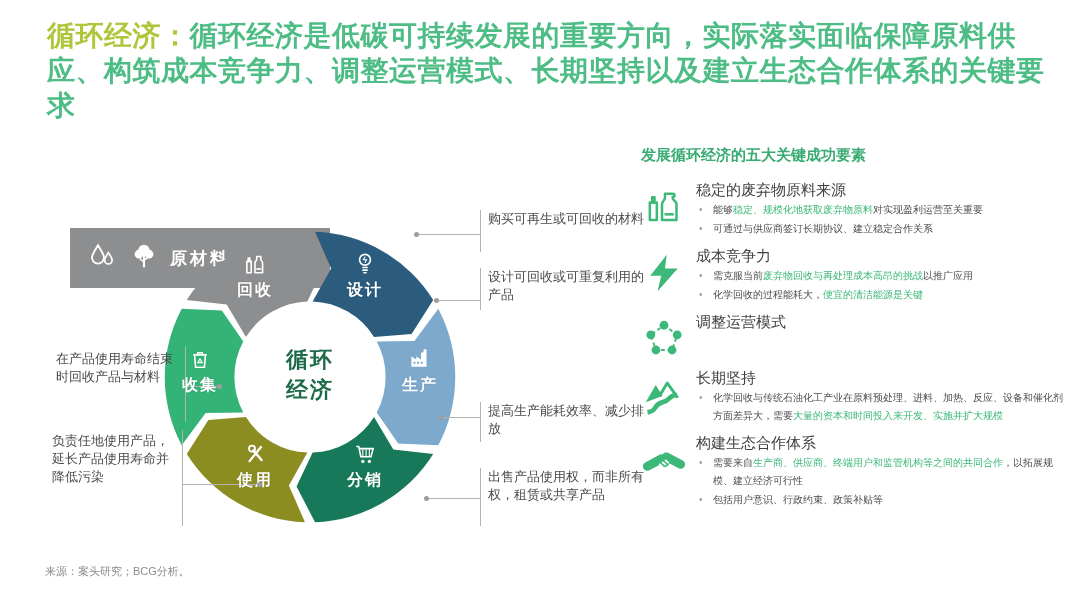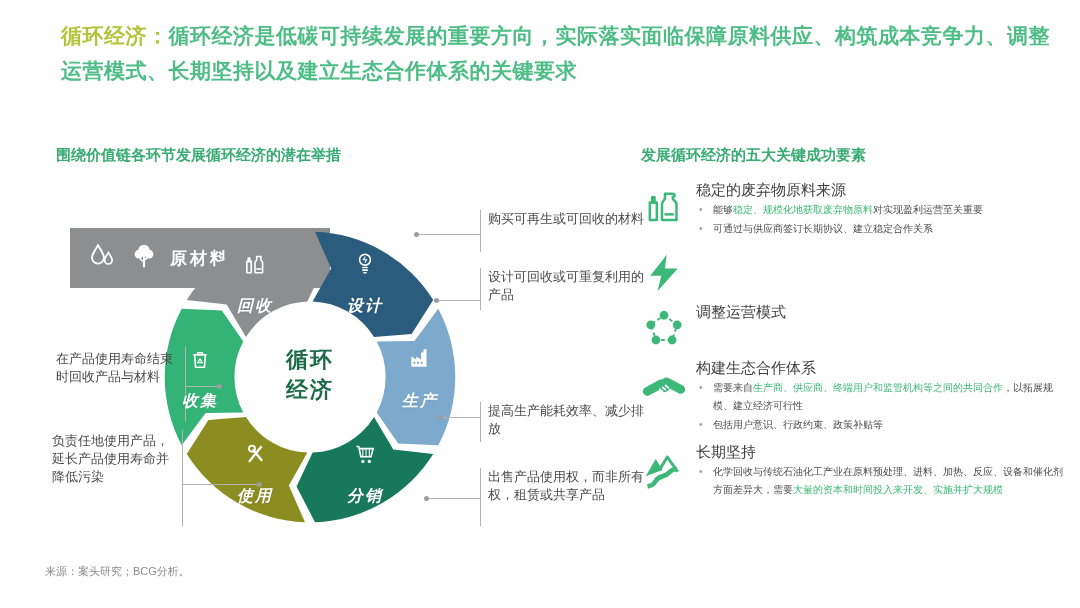--- a/index.html
+++ b/index.html
@@ -1,30 +1,30 @@
 <!DOCTYPE html>
 <html><head>
 <meta charset="utf-8">
 <style>
   html,body{margin:0;padding:0;}
   body{width:1080px;height:608px;background:#ffffff;font-family:"Liberation Sans","DejaVu Sans",sans-serif;position:relative;overflow:hidden;}
   .slide{position:absolute;inset:0;}
-  .title{position:absolute;left:61px;top:18px;width:998px;font-size:21px;font-weight:bold;line-height:35px;letter-spacing:.5px;}
+  .title{position:absolute;left:47px;top:18px;width:998px;font-size:28px;font-weight:bold;line-height:35px;letter-spacing:.5px;}
   .title-prefix{color:#b0c53a;}
   .title-rest{color:#4dbd85;}
   .subhead{position:absolute;top:146px;font-size:15px;font-weight:bold;color:#38ab72;}
   .subhead.left{left:56px;}
   .subhead.right{left:641px;}
 
   
   .diagram{position:absolute;left:40px;top:180px;width:600px;height:400px;}
   .banner{position:absolute;left:30px;top:48px;width:260px;height:60px;background:#8d8e90;display:flex;align-items:center;gap:10px;padding-left:16px;box-sizing:border-box;z-index:1;}
   .banner-label{color:#fff;font-size:17px;font-weight:bold;letter-spacing:3px;}
   .ring{position:absolute;left:115px;top:42px;z-index:2;}
-  .seg-overlay{position:absolute;width:84px;z-index:3;display:flex;flex-direction:column;align-items:center;gap:16px;font-style:italic;}
+  .seg-overlay{position:absolute;width:84px;z-index:3;display:flex;flex-direction:column;align-items:center;gap:0;}
   .seg-label{color:#fff;font-size:16px;font-weight:bold;letter-spacing:2px;text-shadow:0 0 2px rgba(0,0,0,.15);}
   .center-label{position:absolute;left:210px;top:165px;width:120px;z-index:3;text-align:center;font-size:22px;font-weight:bold;color:#1e6b4a;line-height:30px;letter-spacing:2px;}
   .ann{position:absolute;font-size:13px;line-height:18px;color:#4a4a4a;z-index:3;}
   .vline,.hline{position:absolute;background:#b3b3b3;z-index:2;}
   .vline{width:1px;}
   .hline{height:1px;}
   .dot{position:absolute;width:5px;height:5px;border-radius:50%;background:#9d9d9d;z-index:3;}
 
   
   .factors{position:absolute;left:641px;top:180px;width:424px;}
@@ -39,21 +39,20 @@
 
   .source{position:absolute;left:45px;top:564px;font-size:11px;color:#8b8b8b;}
 </style>
 </head>
 <body>
 
 <div class="slide">
 
   <div class="title"><span class="title-prefix">循环经济：</span><span class="title-rest">循环经济是低碳可持续发展的重要方向，实际落实面临保障原料供应、构筑成本竞争力、调整运营模式、长期坚持以及建立生态合作体系的关键要求</span></div>
 
-  <div class="subhead left">围绕价值链各环节发展循环经济的潜在举措</div>
   <div class="subhead right">发展循环经济的五大关键成功要素</div>
 
   <div class="diagram">
 
     <div class="banner">
       <span>
         <svg width="32" height="32" viewBox="0 0 24 24">
           <path d="M9,4 C6.2,8.4 4.5,10.8 4.5,13.2 a4.5,4.5 0 0 0 9,0 C13.5,10.8 11.8,8.4 9,4 Z" fill="none" stroke="#fff" stroke-width="1.4"></path>
           <path d="M16.8,9.5 c-1.8,2.8 -2.8,4.2 -2.8,5.7 a2.8,2.8 0 0 0 5.6,0 c0,-1.5 -1,-2.9 -2.8,-5.7 Z" fill="none" stroke="#fff" stroke-width="1.3"></path>
         </svg>
@@ -214,20 +213,27 @@
           </ul>
       </div>
     </div>
 
     <div class="factor">
       <div class="f-icon">
         <svg width="44" height="44" viewBox="0 0 24 24">
           <polygon points="13.5,2 4.5,13.5 10.5,13.5 8.5,22 19.5,9.5 12.5,9.5" fill="#3cb878"></polygon>
         </svg>
       </div>
+      <div class="f-body">
+        <div class="f-title">成本竞争力</div>
+        <ul class="f-bullets">
+            <li><span>需克服当前</span><span class="hl">废弃物回收与再处理成本高昂的挑战</span><span>以推广应用</span></li>
+            <li><span>化学回收的过程能耗大，</span><span class="hl">便宜的清洁能源是关键</span></li>
+          </ul>
+      </div>
     </div>
 
     <div class="factor">
       <div class="f-icon">
         <svg width="44" height="44" viewBox="0 0 24 24">
           <g stroke="#3cb878" stroke-width="1" fill="none" stroke-dasharray="2,1.6">
             <path d="M12,4.5 L19.2,9.7 L16.4,18 L7.6,18 L4.8,9.7 Z"></path>
           </g>
           <g fill="#3cb878">
             <circle cx="12" cy="4.5" r="2.4"></circle>
@@ -238,51 +244,51 @@
           </g>
         </svg>
       </div>
       <div class="f-body">
         <div class="f-title">调整运营模式</div>
       </div>
     </div>
 
     <div class="factor">
       <div class="f-icon">
+        <svg width="44" height="44" viewBox="0 0 24 24">
+          <path d="M2,16 L7.5,6.5 L11.2,12.5 Z" fill="#3cb878"></path>
+          <path d="M9.5,12.5 L13.8,5.5 L19.5,13.5" fill="none" stroke="#3cb878" stroke-width="1.6" stroke-linejoin="round"></path>
+          <path d="M3,21.5 C9,20.5 5.5,17.5 11,16 C16.5,14.5 13.5,12.8 19,11.8" fill="none" stroke="#3cb878" stroke-width="2.6"></path>
+        </svg>
+      </div>
+      <div class="f-body">
+        <div class="f-title">长期坚持</div>
+        <ul class="f-bullets">
+            <li><span>化学回收与传统石油化工产业在原料预处理、进料、加热、反应、设备和催化剂方面差异大，需要</span><span class="hl">大量的资本和时间投入来开发、实施并扩大规模</span></li>
+          </ul>
+      </div>
+    </div>
+
+    <div class="factor">
+      <div class="f-icon">
         <svg width="46" height="46" viewBox="0 0 24 24">
           <g fill="#3cb878">
             <rect x="0.5" y="10.5" width="13" height="4.6" rx="2.3" transform="rotate(-28 7 12.8)"></rect>
             <rect x="10.5" y="9.5" width="13" height="4.6" rx="2.3" transform="rotate(28 17 11.8)"></rect>
             <circle cx="12" cy="12.2" r="3"></circle>
           </g>
           <g stroke="#ffffff" stroke-width="0.9" fill="none">
             <path d="M9.5,13.5 l2,1.6 M11,12.5 l2,1.6 M12.5,11.5 l2,1.6"></path>
           </g>
         </svg>
       </div>
       <div class="f-body">
         <div class="f-title">构建生态合作体系</div>
         <ul class="f-bullets">
             <li><span>需要来自</span><span class="hl">生产商、供应商、终端用户和监管机构等之间的共同合作</span><span>，以拓展规模、建立经济可行性</span></li>
             <li><span>包括用户意识、行政约束、政策补贴等</span></li>
           </ul>
       </div>
     </div>
-
-    <div class="factor">
-      <div class="f-icon">
-        <svg width="44" height="44" viewBox="0 0 24 24">
-          <path d="M2,16 L7.5,6.5 L11.2,12.5 Z" fill="#3cb878"></path>
-          <path d="M9.5,12.5 L13.8,5.5 L19.5,13.5" fill="none" stroke="#3cb878" stroke-width="1.6" stroke-linejoin="round"></path>
-          <path d="M3,21.5 C9,20.5 5.5,17.5 11,16 C16.5,14.5 13.5,12.8 19,11.8" fill="none" stroke="#3cb878" stroke-width="2.6"></path>
-        </svg>
-      </div>
-      <div class="f-body">
-        <div class="f-title">长期坚持</div>
-        <ul class="f-bullets">
-            <li><span>化学回收与传统石油化工产业在原料预处理、进料、加热、反应、设备和催化剂方面差异大，需要</span><span class="hl">大量的资本和时间投入来开发、实施并扩大规模</span></li>
-          </ul>
-      </div>
-    </div>
   </div>
 
   <div class="source">来源：案头研究；BCG分析。</div>
 </div>
 
 </body></html>

